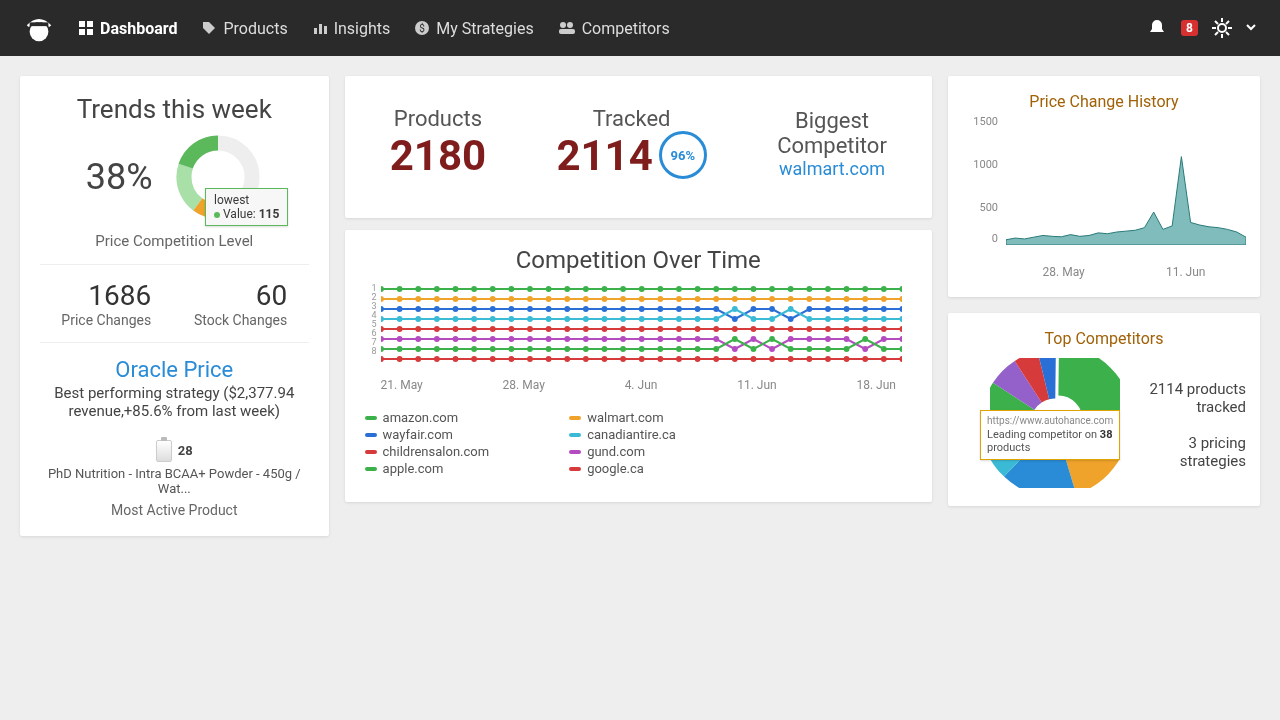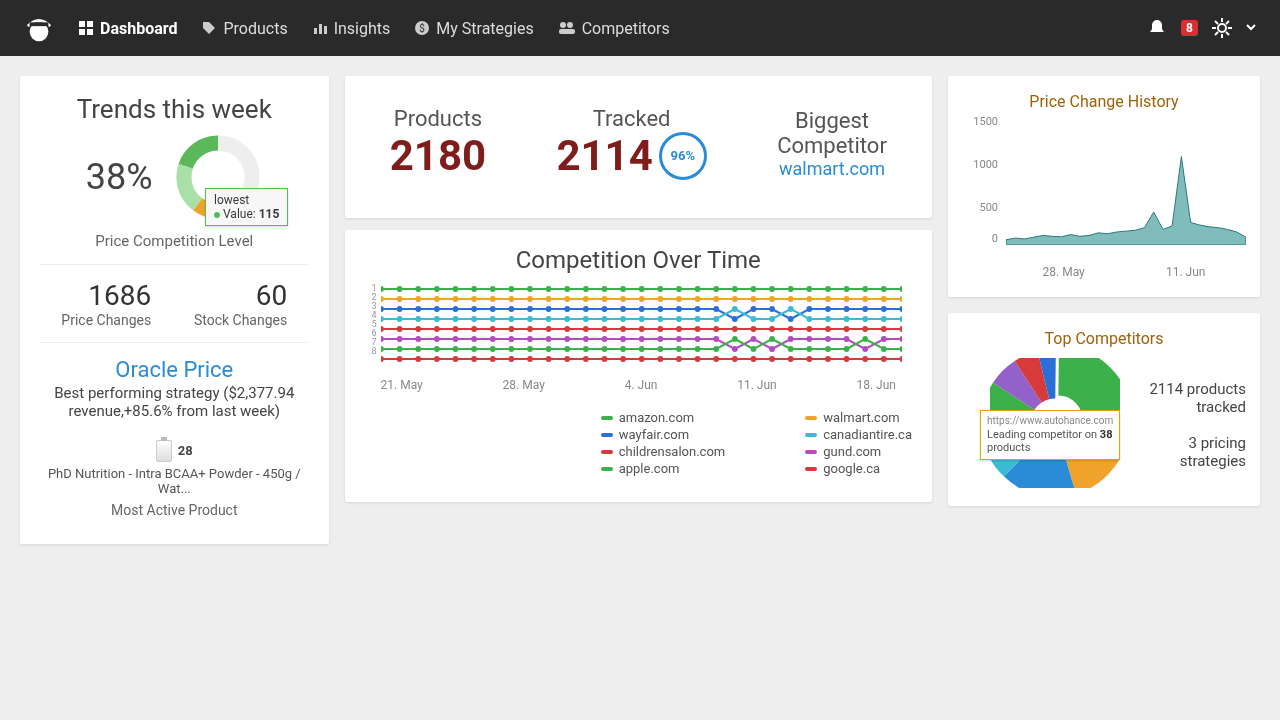--- a/index.html
+++ b/index.html
@@ -12,21 +12,21 @@
   .nav-item.active { color: #fff; font-weight: 700; }
   .nav-right { margin-left: auto; display: flex; align-items: center; gap: 14px; }
   .badge { background: #d63030; color: #fff; font-size: 12px; padding: 1px 5px; border-radius: 3px; font-weight:700;}
   
   .wrap { display: flex; gap: 16px; padding: 20px; }
   .card { background: #fff; border-radius: 2px; box-shadow: 0 1px 3px rgba(0,0,0,0.1); }
   .col-left { width: 312px; }
   .col-mid { width: 594px; display:flex; flex-direction:column; gap:12px;}
   .col-right { width: 312px; display:flex; flex-direction:column; gap:16px;}
   
-  .trends { padding: 18px 20px 26px; }
+  .trends { padding: 18px 20px 18px; }
   .trends h2 { text-align:center; font-weight:400; font-size:26px; color:#444; margin-bottom:8px;}
   .donut-row { display:flex; align-items:center; justify-content:center; gap:20px; position:relative;}
   .big-pct { font-size:36px; font-weight:400; color:#444;}
   .donut { width:90px; height:90px; }
   .tip { position:absolute; top:56px; left:165px; background:#f7f7f7; border:1px solid #5bb85b; padding:4px 8px; font-size:12px; box-shadow:0 1px 2px rgba(0,0,0,0.15);}
   .tip .dot{display:inline-block;width:6px;height:6px;border-radius:50%;background:#5bb85b;margin-right:3px;vertical-align:middle;}
   .tip b{font-weight:700;}
   .small-title { text-align:center; color:#666; font-size:15px; margin-top:10px;}
   .divider{height:1px;background:#eee;margin:14px 0;}
   .stats-row { display:flex; justify-content:space-around;}
@@ -37,30 +37,30 @@
   .strategy-desc{ text-align:center; font-size:15px; color:#444; padding:2px 6px;}
   .prod-row{ text-align:center; margin-top:18px;}
   .prod-row .mini{font-size:13px; font-weight:700; color:#444;}
   .prod-row .pname{ font-size:13px; color:#555; margin-top:4px;}
   .prod-row .caption{ font-size:14px; color:#666; margin-top:6px;}
   
   .mid-top { padding: 30px 10px 38px; display:flex; justify-content:space-around; align-items:center;}
   .metric { text-align:center; }
   .metric .mlabel { font-size:22px; color:#555;}
   .metric .mval { font-size:42px; font-weight:700; color:#7f1d1d;}
-  .tracked-wrap{ display:flex; align-items:center; gap:6px; justify-content:center;}
+  .tracked-wrap{ display:flex; align-items:flex-start; gap:6px; justify-content:center;}
   .ring { width:48px; height:48px; border:3px solid #2a8cd6; border-radius:50%; display:flex; align-items:center; justify-content:center; font-size:13px; font-weight:700; color:#2a8cd6;}
   .comp-link { color:#2a8cd6; font-size:18px; cursor:pointer;}
   
   .mid-bot { padding: 16px 20px 24px; }
   .mid-bot h2 { text-align:center; font-weight:400; font-size:24px; color:#444; margin-bottom:10px;}
   .linechart{ position:relative; height:90px; margin-left:16px; margin-right:10px;}
   .yidx{position:absolute;left:-16px;top:0;font-size:9px;color:#999;line-height:9px; text-align:right; width:12px;}
   .xaxis{display:flex;justify-content:space-between;font-size:12px;color:#888;margin:4px 16px 0;}
-  .legend{display:flex;justify-content:flex-end;gap:80px;margin-top:16px;}
+  .legend{display:flex;justify-content:flex-start;gap:80px;margin-top:16px;}
   .legend-col{font-size:13px;color:#555;}
   .legend-col div{display:flex;align-items:center;gap:6px;margin:2px 0;}
   .ldot{width:12px;height:4px;border-radius:2px;}
   .ld1{background:#3cb14b;} .ld2{background:#2a6fd6;} .ld3{background:#d63a3a;} .ld4{background:#3cb14b;}
   .ld5{background:#f0a32b;} .ld6{background:#3bbad6;} .ld7{background:#b44bbf;} .ld8{background:#d63a3a;}
   
   .rcard{padding:16px 14px 18px;}
   .rcard h2{ text-align:center; font-weight:400; font-size:16px; color:#a16207;}
   .areachart{ height:150px; position:relative; margin-top:4px;}
   .ylabels{position:absolute;left:0;top:0;bottom:20px;width:40px;font-size:11px;color:#888;}

